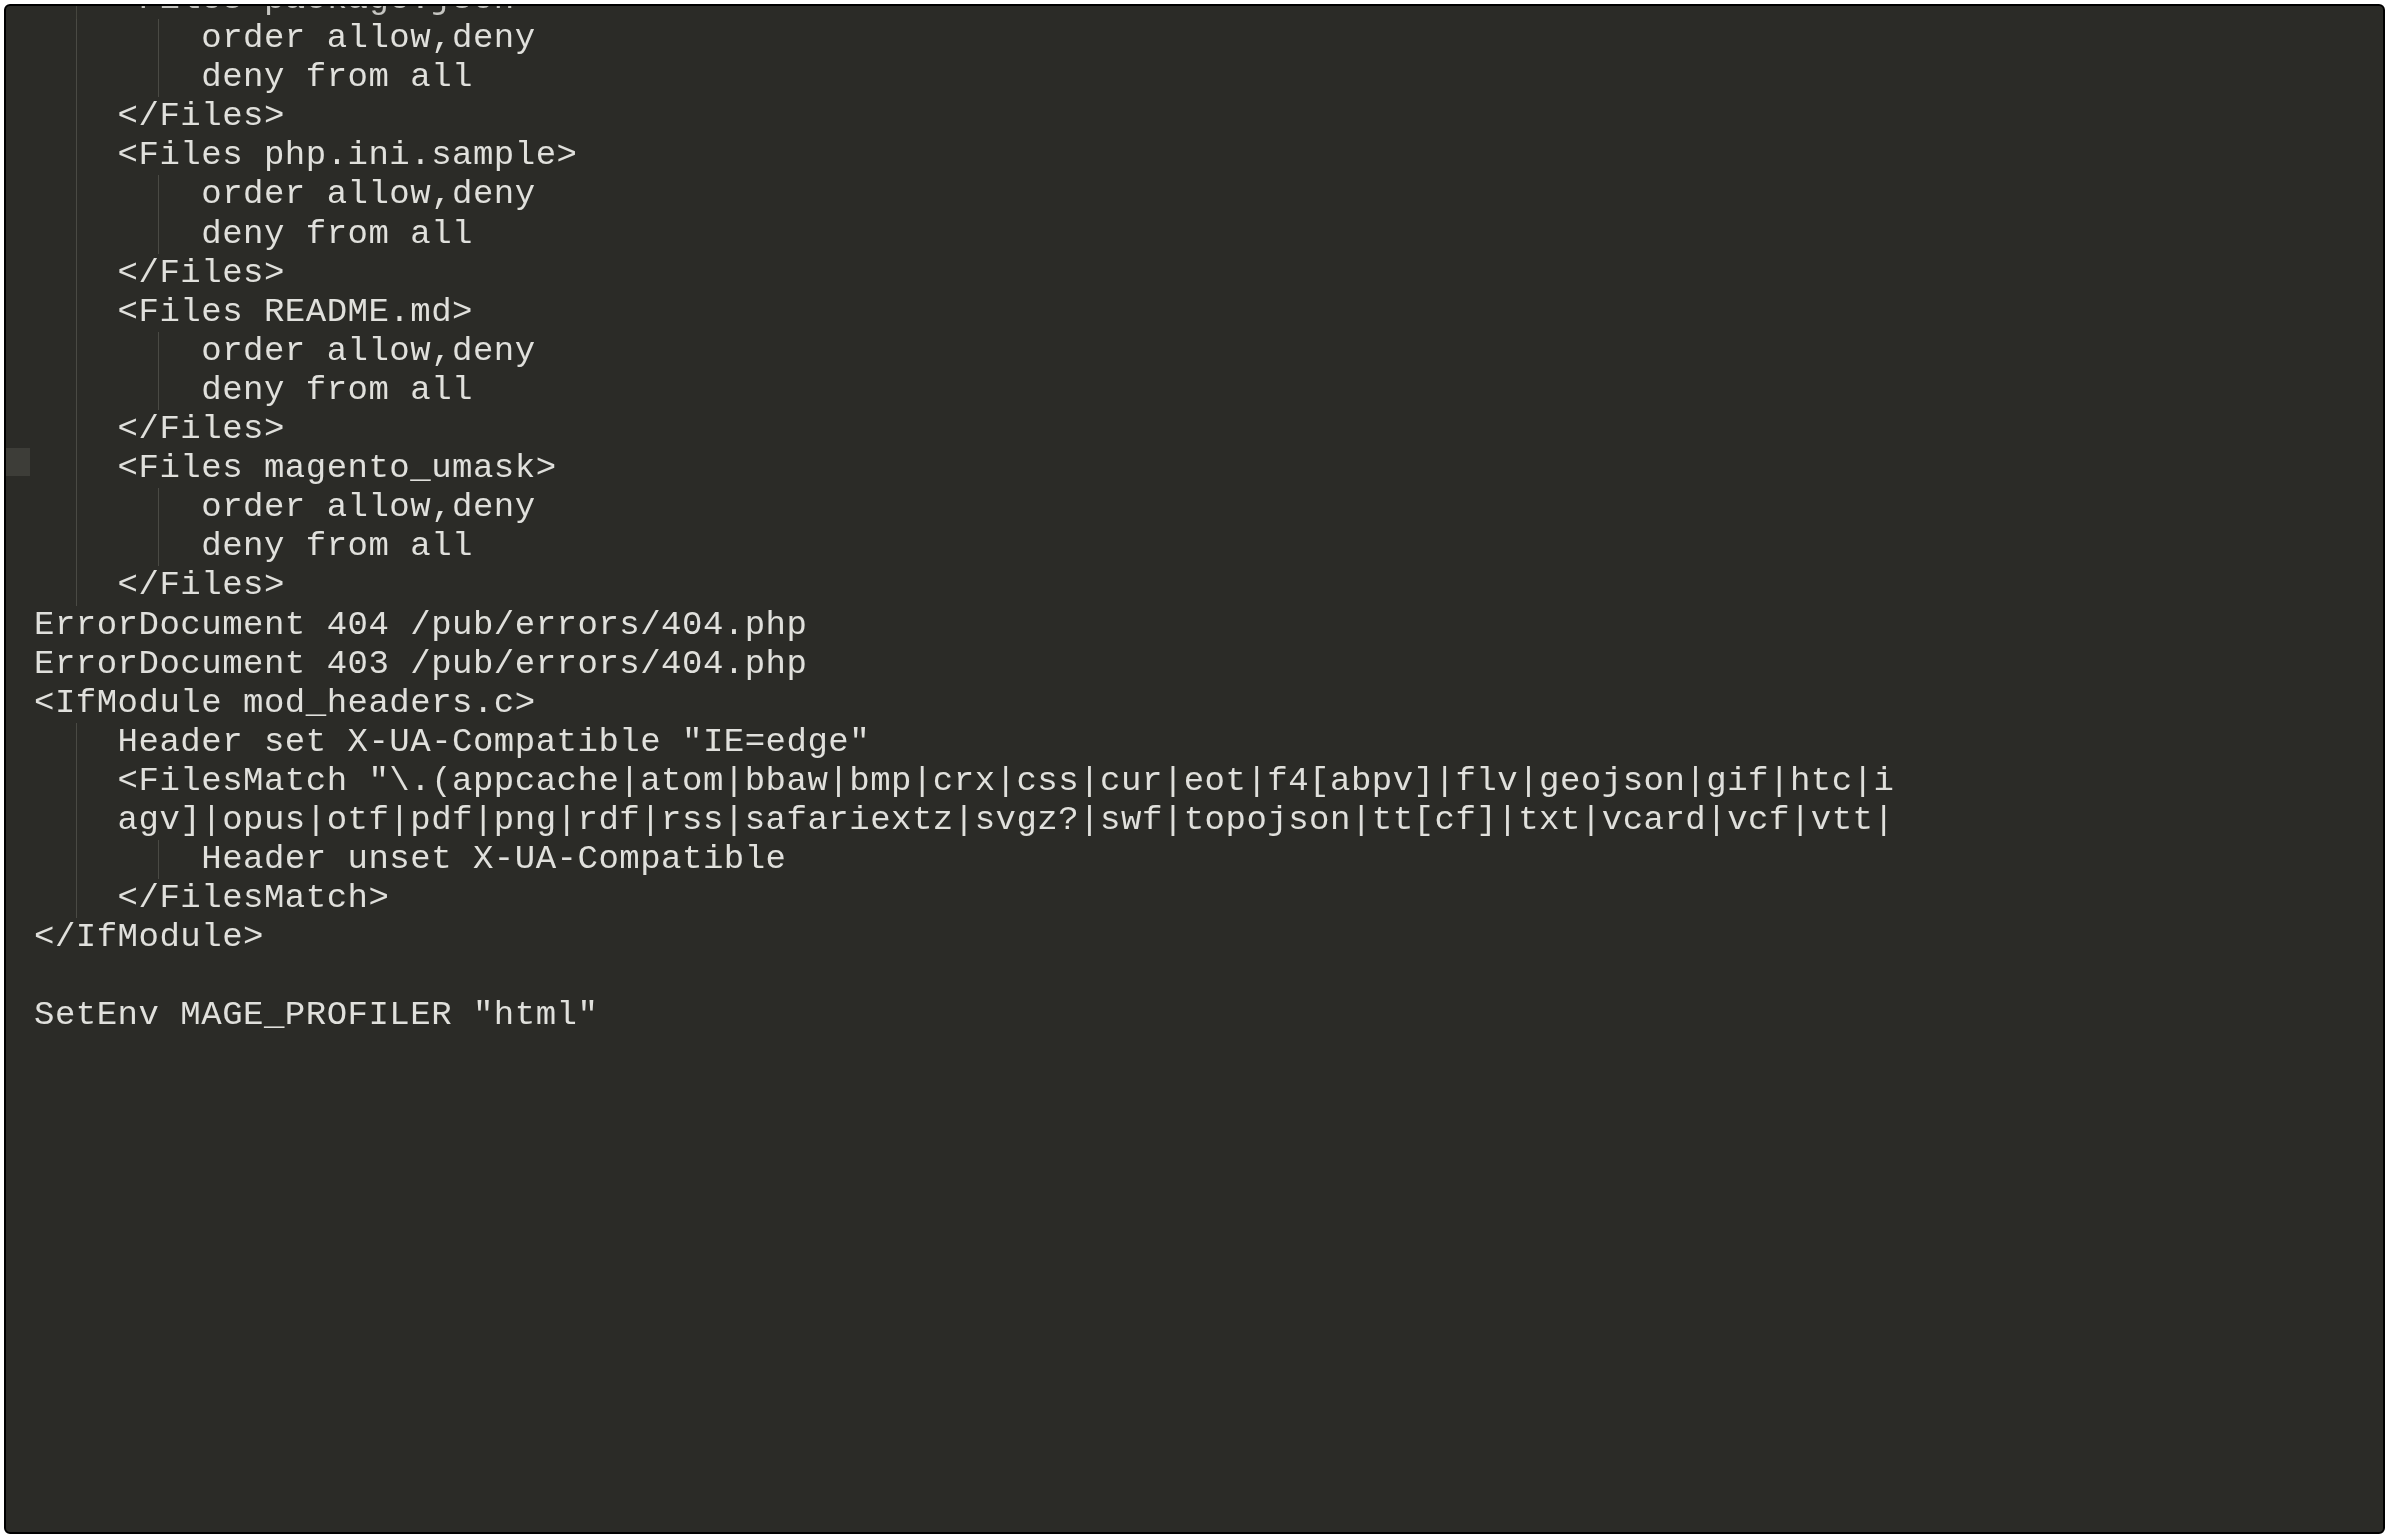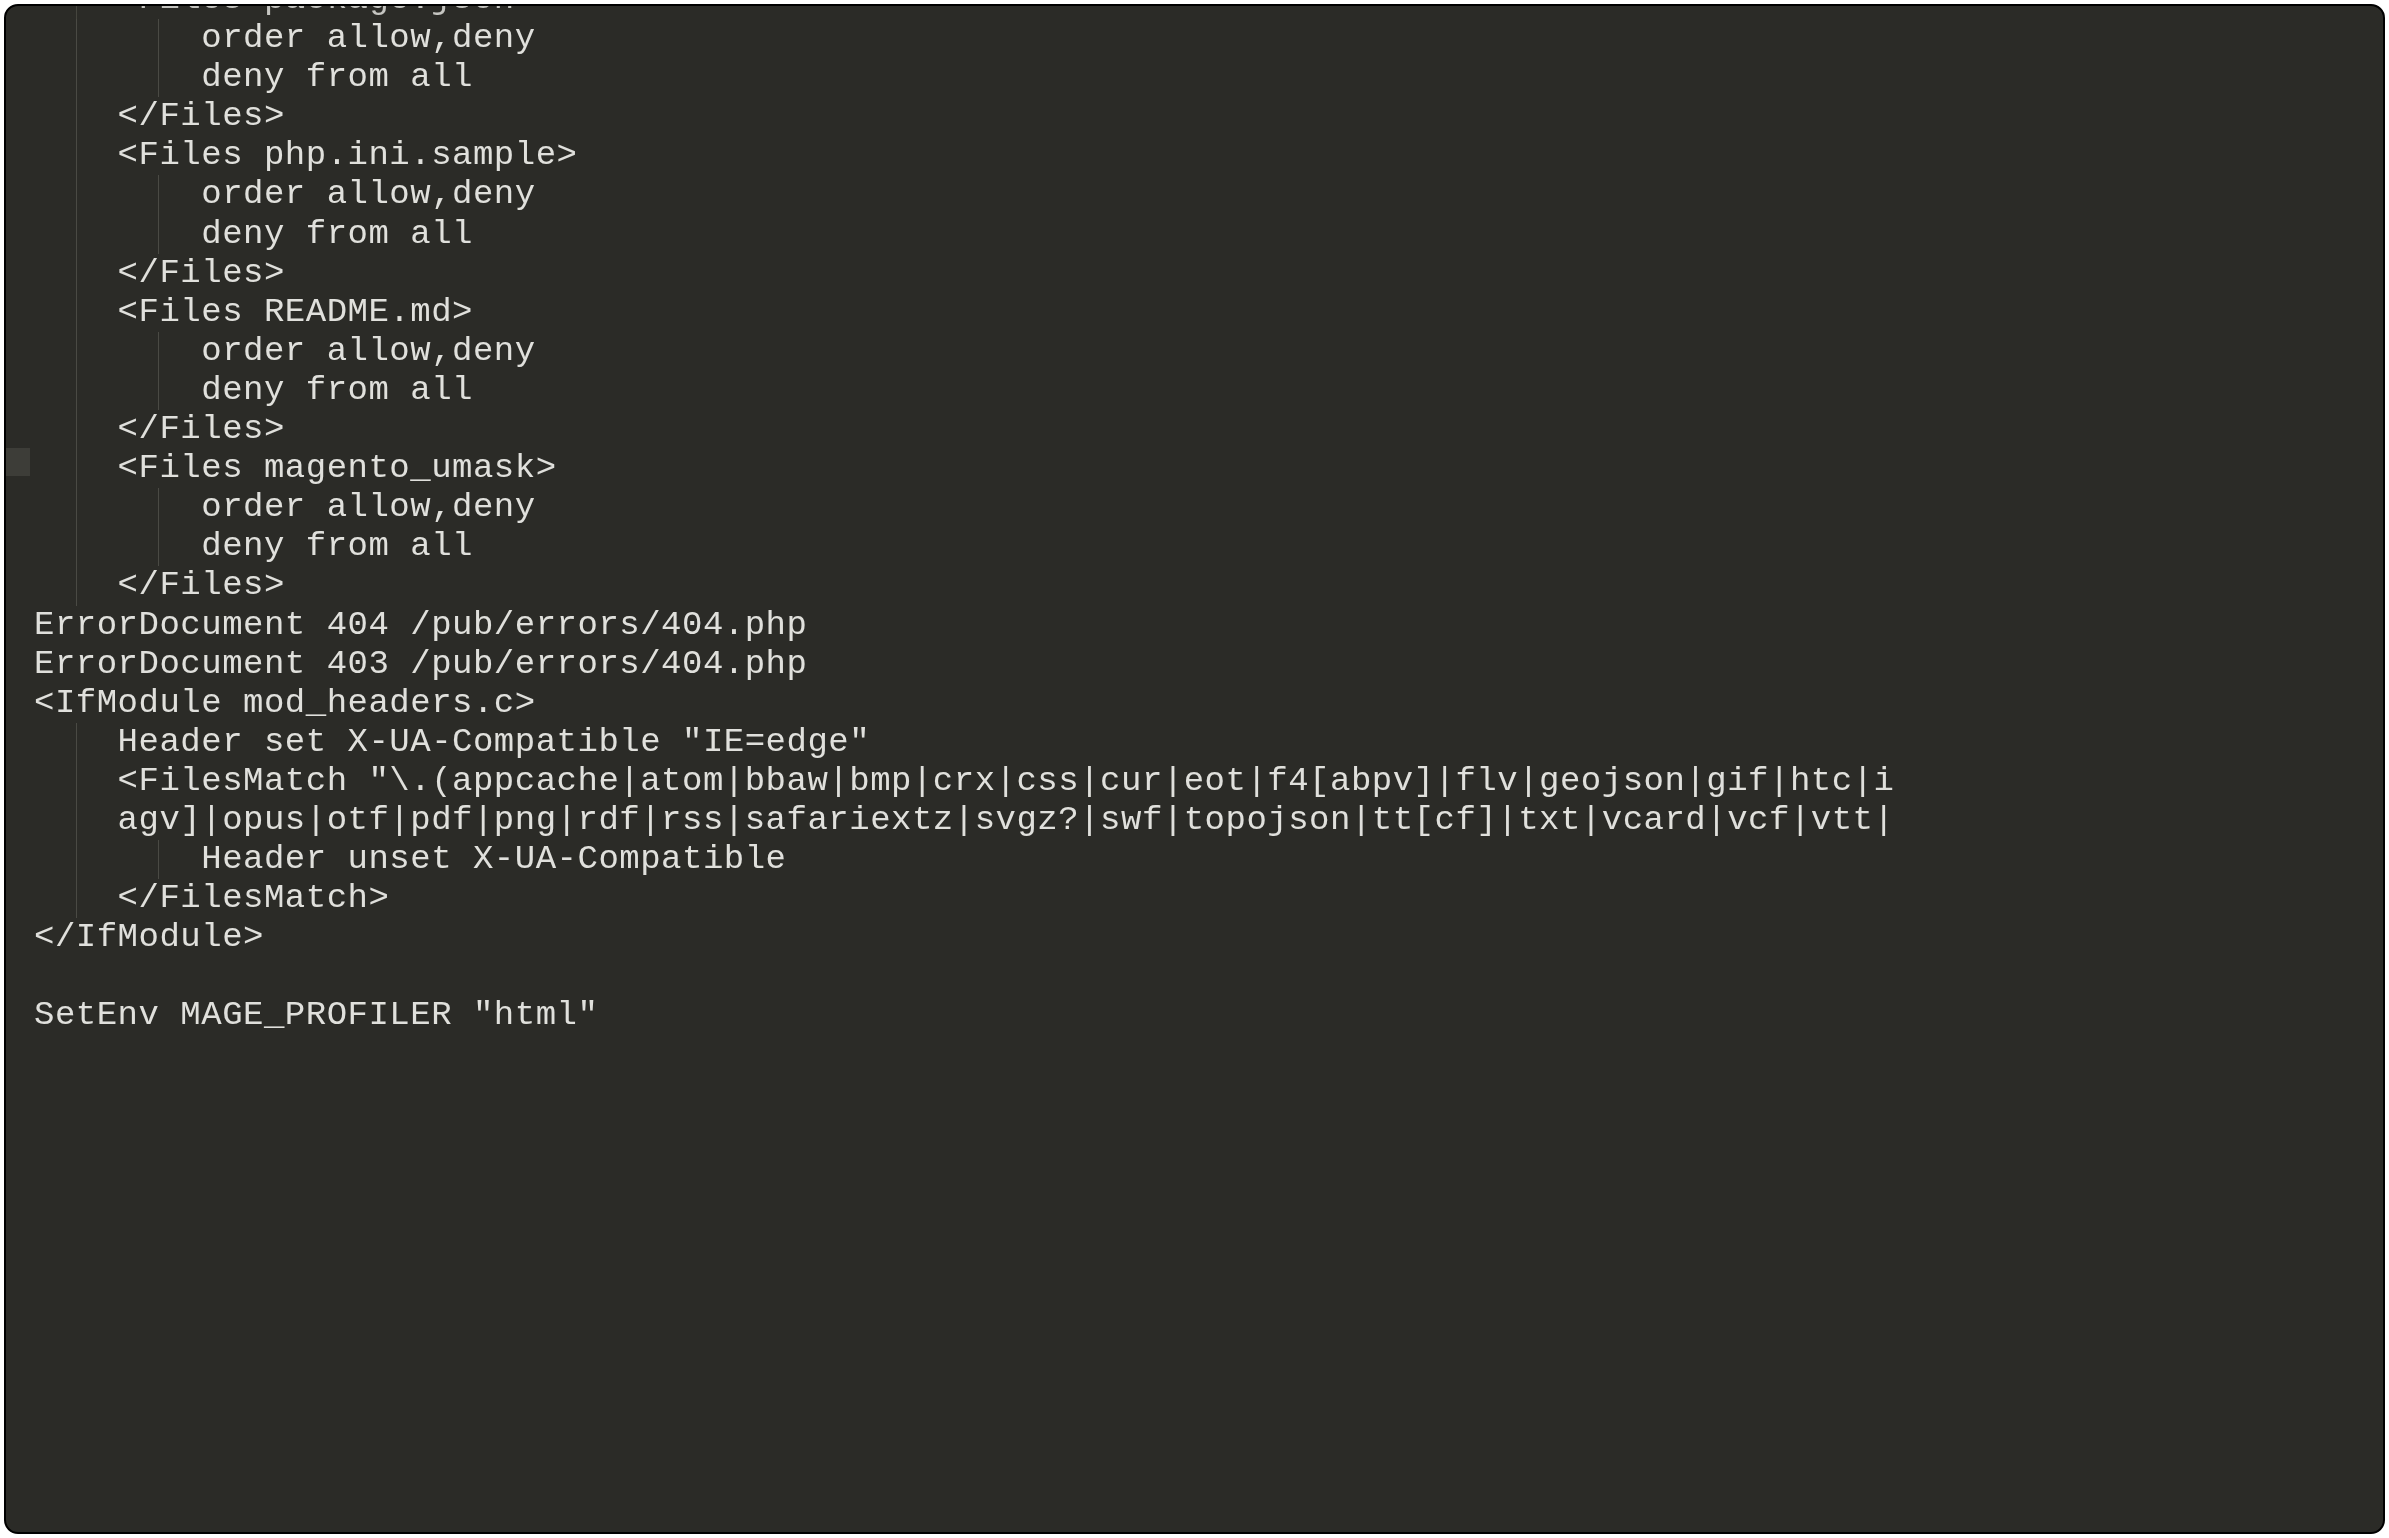--- a/index.html
+++ b/index.html
@@ -8,21 +8,21 @@
       box-sizing: border-box;
     }
     body {
       background: #ffffff;
       padding: 4px;
       font-family: "Menlo", "Monaco", "Consolas", "Courier New", monospace;
     }
     .editor-window {
       background: #2b2b27;
       border: 2px solid #000000;
-      border-radius: 14px;
+      border-radius: 6px;
       overflow: hidden;
       width: 100%;
       height: calc(100vh - 8px);
       position: relative;
     }
     .code-area {
       color: #e0e0dc;
       font-size: 34px;
       line-height: 1.15;
       white-space: pre;

